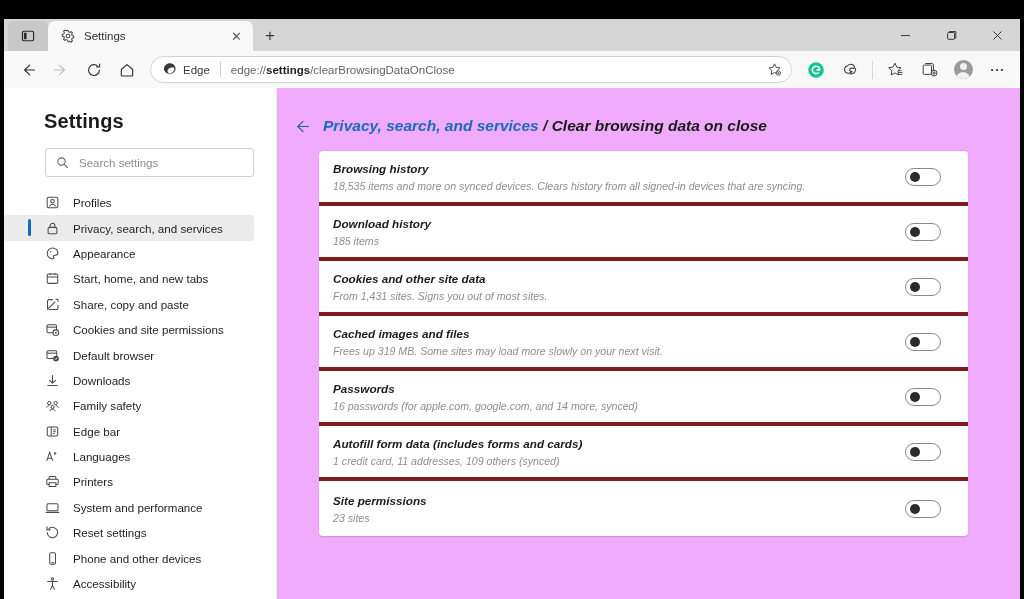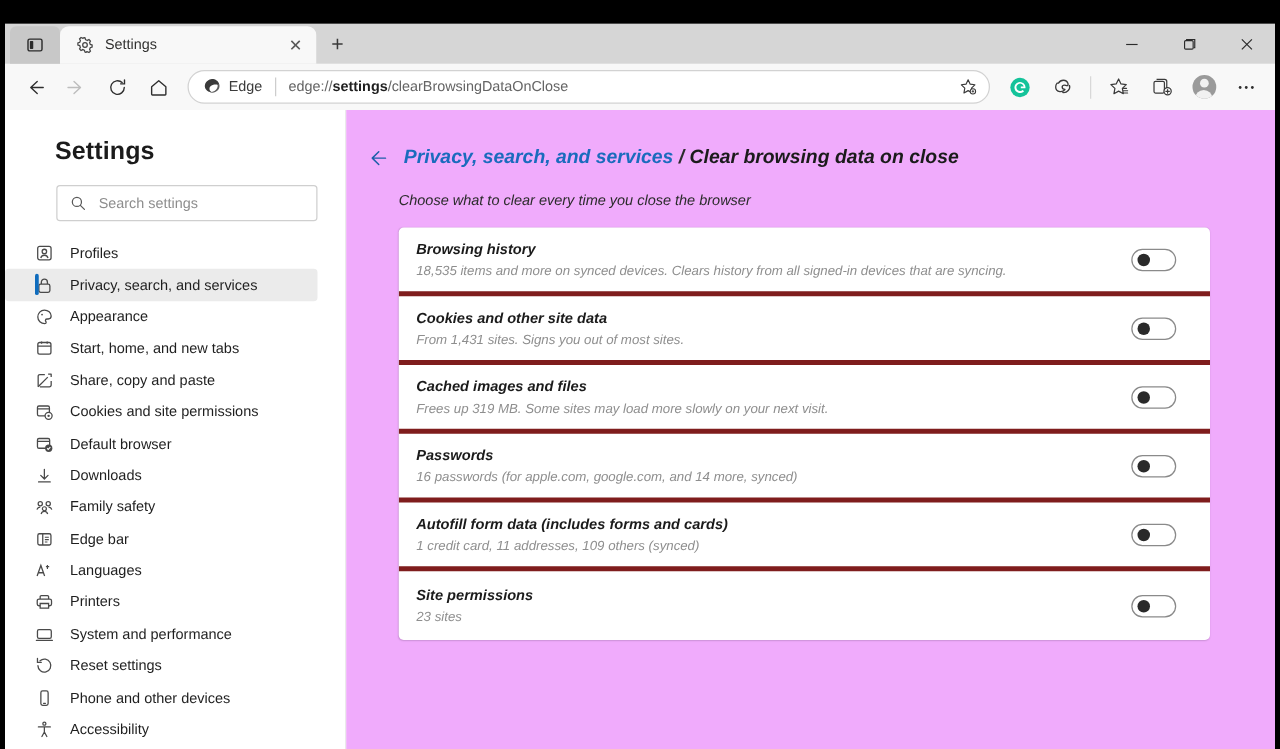--- a/index.html
+++ b/index.html
@@ -197,21 +197,21 @@
   }
   .search-ph {
     font-size: 11.5px;
     color: #8d8d8d;
   }
   .navlist { margin-top: 13px; }
   .navitem {
     height: 25.4px;
     display: flex;
     align-items: center;
-    padding-left: 23px;
+    padding-left: 40px;
     position: relative;
     gap: 13px;
     margin-right: 22px;
     border-radius: 3px;
   }
   .navitem.selected { background: #ebebeb; }
   .navitem.selected::before {
     content: '';
     position: absolute;
     left: 24px; top: 4px;
@@ -643,34 +643,42 @@
 
       <div class="crumbrow">
         <span class="backarrow">
           <svg width="17" height="17" viewBox="0 0 18 18" fill="none" stroke="#1c5fa8" stroke-width="1.25" stroke-linecap="round" stroke-linejoin="round">
             <path d="M10.6 3.6L5.1 9l5.5 5.4M5.3 9h11"></path>
           </svg>
         </span>
         <span class="crumb"><span class="lnk">Privacy, search, and services</span><span class="sep">&nbsp;/&nbsp;</span><span class="cur">Clear browsing data on close</span></span>
       </div>
 
-      <div class="subtitle">Choose what to clear every time you close the browser</div>
 
       <div class="card">
 
         <div class="row">
           <div class="row-text">
             <div class="row-title">Browsing history</div>
             <div class="row-desc">18,535 items and more on synced devices. Clears history from all signed-in devices that are syncing.</div>
           </div>
           <div class="toggle">
               <span class="knob"></span>
             </div>
         </div>
 
+        <div class="row">
+          <div class="row-text">
+            <div class="row-title">Download history</div>
+            <div class="row-desc">185 items</div>
+          </div>
+          <div class="toggle">
+              <span class="knob"></span>
+            </div>
+        </div>
 
         <div class="row">
           <div class="row-text">
             <div class="row-title">Cookies and other site data</div>
             <div class="row-desc">From 1,431 sites. Signs you out of most sites.</div>
           </div>
           <div class="toggle">
               <span class="knob"></span>
             </div>
         </div>

